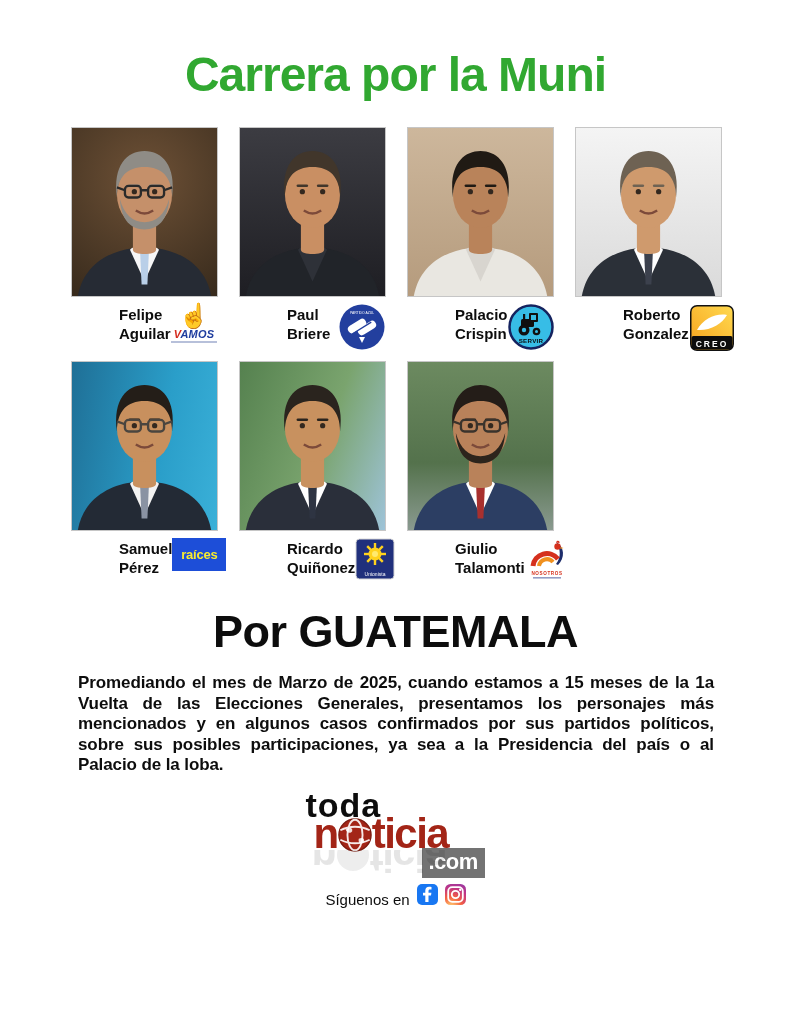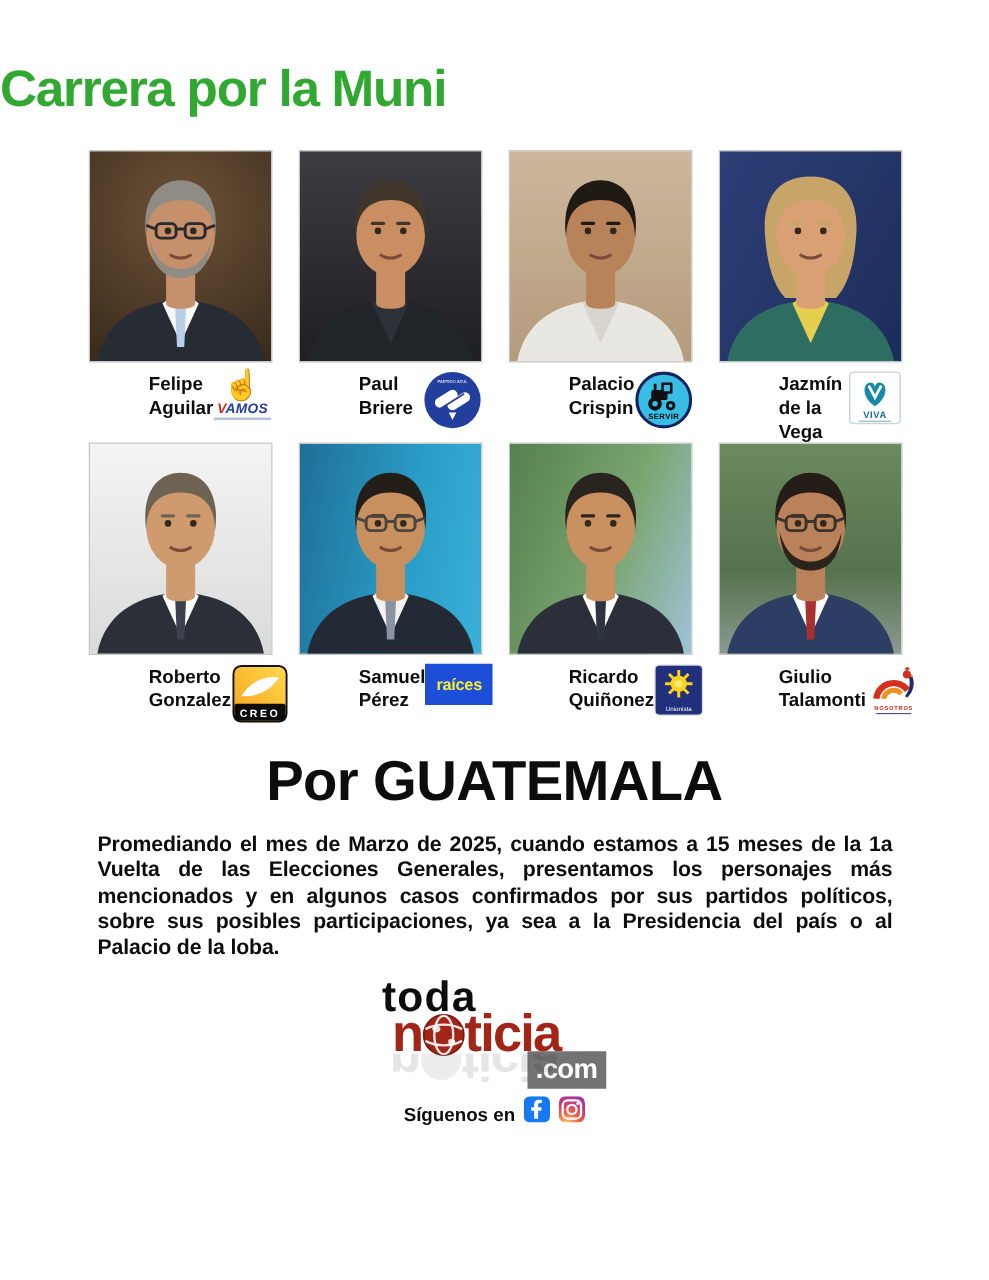--- a/index.html
+++ b/index.html
@@ -1,20 +1,20 @@
 <!DOCTYPE html>
 <html><head>
 <meta charset="utf-8">
 <style>
   html,body{margin:0;padding:0;background:#ffffff;}
   .page{position:relative;width:791px;height:1024px;background:#fff;overflow:hidden;
         font-family:"Liberation Sans", sans-serif;color:#0d0d0d;}
 
   
-  .title{margin:0;padding-top:50px;font-size:41px;font-weight:900;
+  .title{margin:0;padding-top:50px;text-align:center;font-size:48px;font-weight:900;
          letter-spacing:-1px;color:#31a831;line-height:1.05;}
   .subtitle{text-align:center;font-size:22px;font-weight:700;margin-top:5px;letter-spacing:-0.2px;}
 
   
   .grid{margin:27px 69px 0 71px;display:grid;grid-template-columns:repeat(4,147px);
         column-gap:21px;row-gap:10px;}
   .card{width:147px;}
   .photo{width:147px;height:170px;border:1px solid #c6c6c6;box-sizing:border-box;overflow:hidden;}
   .photo svg{display:block;width:100%;height:100%;}
   .caption{display:flex;justify-content:space-between;align-items:flex-start;
@@ -65,21 +65,21 @@
   .noticia .globe{width:34px;height:34px;vertical-align:-4px;}
   .dotcom{position:absolute;left:136px;top:60px;background:#737373;color:#fff;
           font-size:22px;font-weight:900;padding:1px 7px 3px;letter-spacing:-0.5px;}
   .reflect{position:absolute;left:26px;top:62px;transform:scaleY(-1);opacity:0.1;
            font-size:42px;font-weight:900;letter-spacing:-1.5px;height:30px;overflow:hidden;
            white-space:nowrap;pointer-events:none;}
   .reflect .globe{width:34px;height:34px;vertical-align:-4px;}
 
   
   .follow{display:flex;justify-content:center;align-items:center;gap:7px;margin-top:4px;}
-  .follow-label{font-size:15px;font-weight:700;margin-top:11px;}
+  .follow-label{font-size:15px;font-weight:400;margin-top:11px;}
   .social{width:21px;height:21px;display:inline-block;}
   .social svg{display:block;width:21px;height:21px;}
 </style>
 </head>
 <body>
 
 <div class="page">
 
   <svg width="0" height="0" style="position:absolute" aria-hidden="true">
     <defs>
@@ -186,42 +186,20 @@
             </g>
             <rect x="23" y="11" width="5" height="5" fill="#37bde6"></rect>
             <circle cx="16" cy="26" r="2.2" fill="#37bde6"></circle>
             <circle cx="28.5" cy="27.5" r="1.5" fill="#37bde6"></circle>
             <text x="23" y="38.5" font-size="6.2" font-weight="bold" fill="#0b0b0b" text-anchor="middle" letter-spacing="0.3">SERVIR</text>
           </svg>
         </div>
       </div>
     </div>
 
-    <div class="card">
-      <div class="photo p3">
-        <svg viewBox="0 0 100 116" preserveAspectRatio="xMidYMid slice">
-            <use href="#person"></use>
-          </svg>
-      </div>
-      <div class="caption">
-        <div class="cname">
-          <span>Jazmín</span>
-          <span>de la Vega</span>
-        </div>
-        <div class="plogo">
-          <svg width="42" height="46" viewBox="0 0 42 46">
-            <rect x="0.8" y="0.8" width="40.4" height="41" rx="3" fill="#ffffff" stroke="#c9d4dd" stroke-width="1.2"></rect>
-            <path d="M21,28 C10,21 11,9 17.5,9 C20,9 21,12 21,13 C21,12 22,9 24.5,9 C31,9 32,21 21,28 Z" fill="#1589a8"></path>
-            <path d="M16,11.5 L21,21 L26,11.5" stroke="#ffffff" stroke-width="2.2" fill="none"></path>
-            <text x="21" y="37" font-size="7.5" font-weight="bold" fill="#1766a8" text-anchor="middle" letter-spacing="0.5">VIVA</text>
-            <rect x="8" y="39.5" width="26" height="1" fill="#9fb8c6"></rect>
-          </svg>
-        </div>
-      </div>
-    </div>
 
     <div class="card">
       <div class="photo p4">
         <svg viewBox="0 0 100 116" preserveAspectRatio="xMidYMid slice">
             <use href="#person"></use>
           </svg>
       </div>
       <div class="caption">
         <div class="cname">
           <span>Roberto</span>

